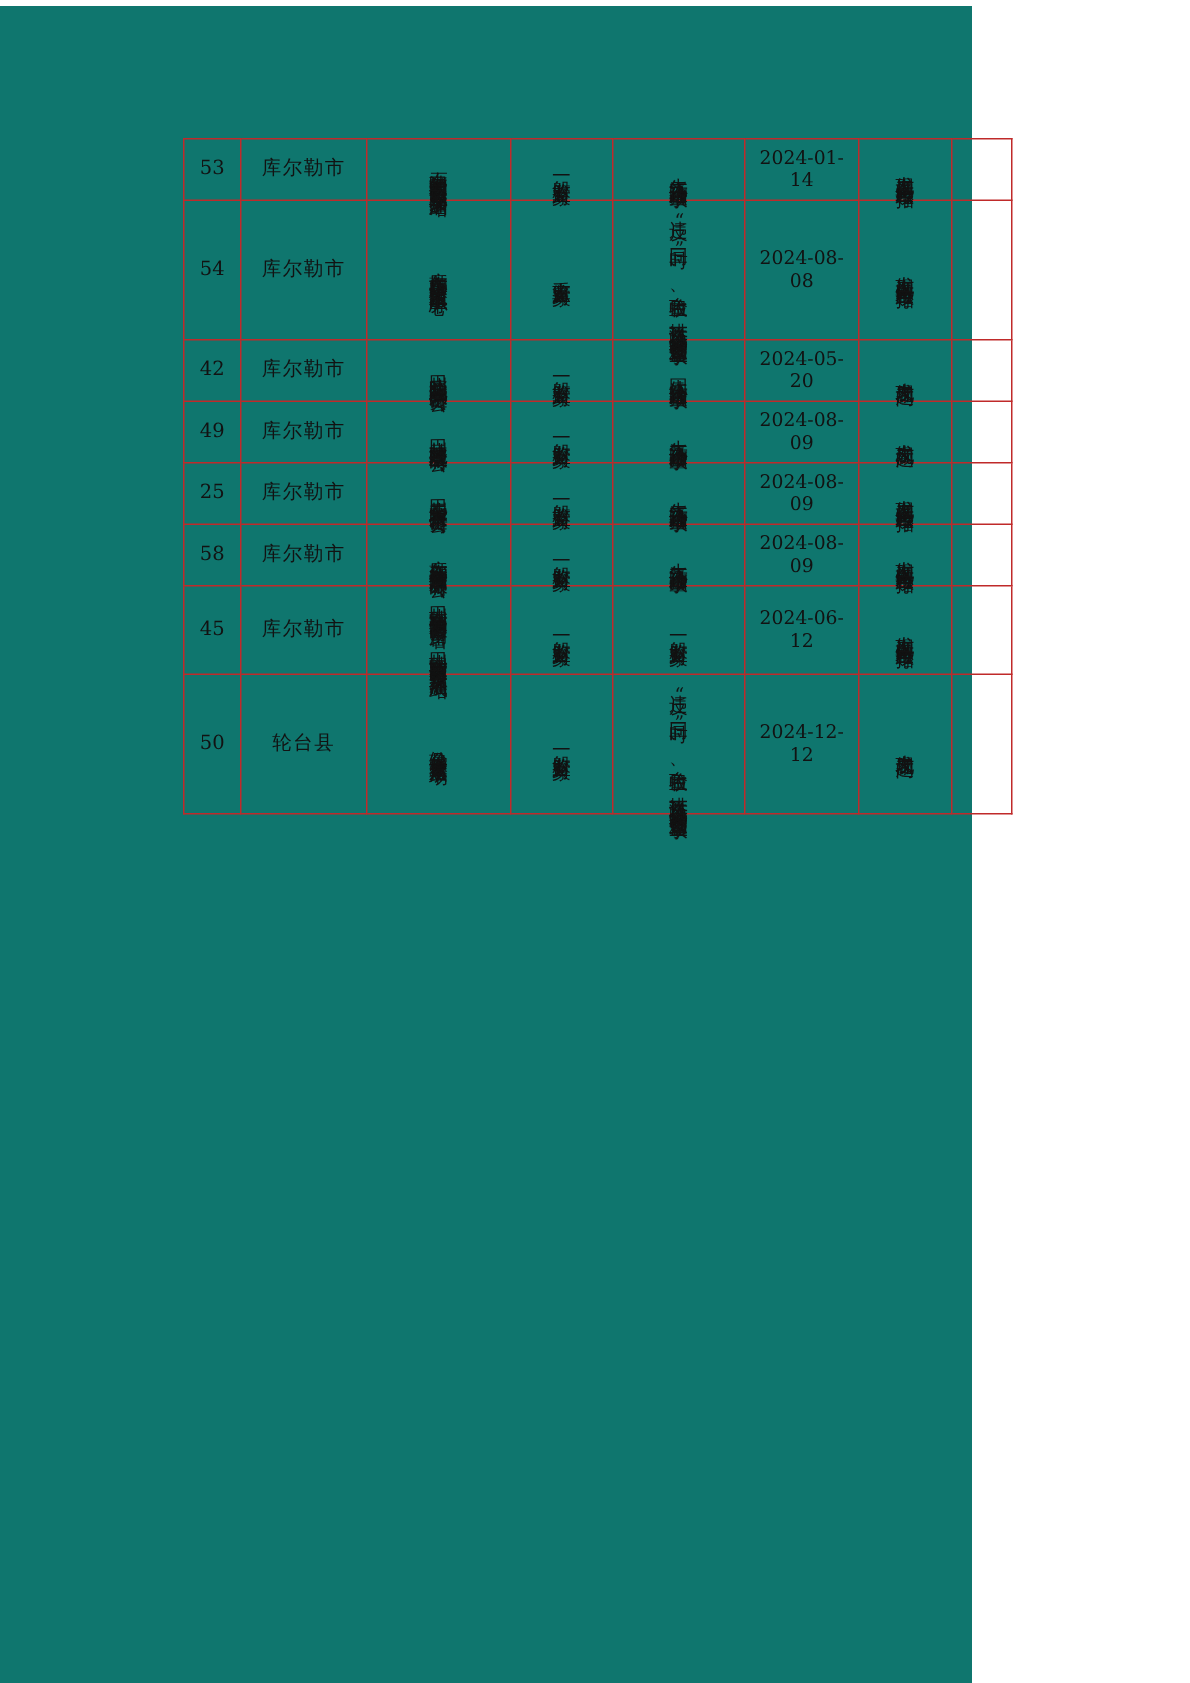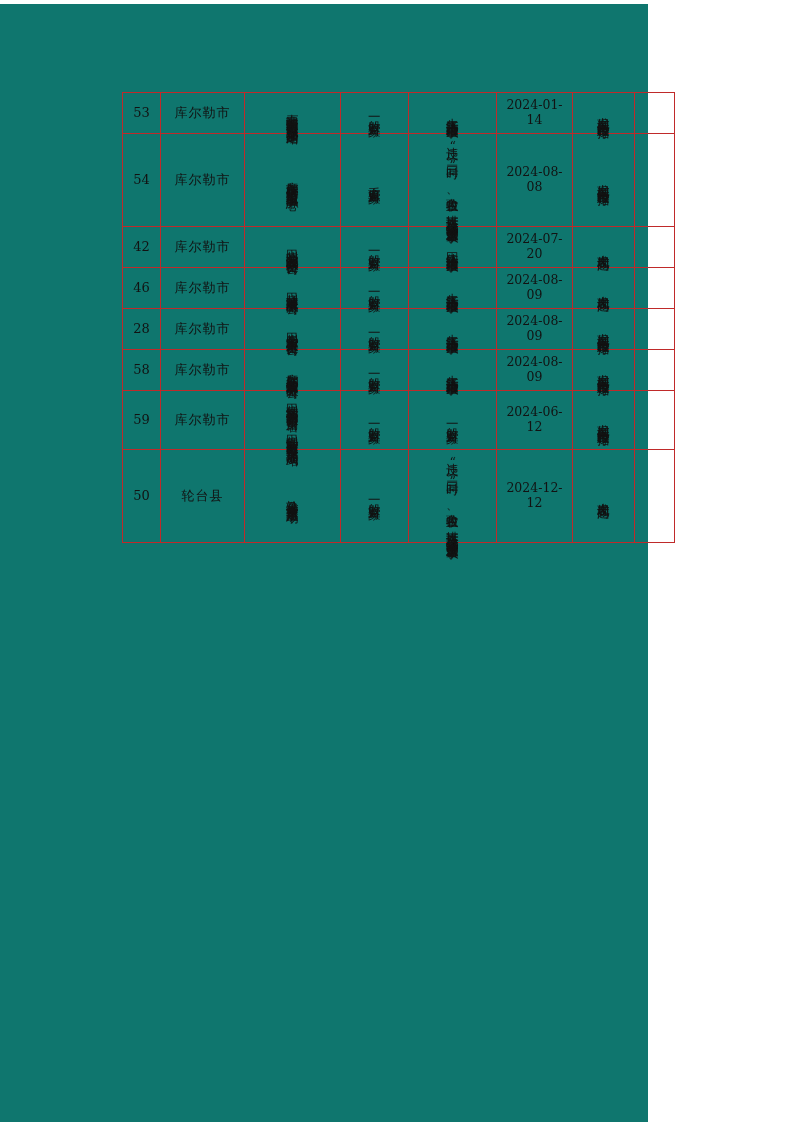--- a/index.html
+++ b/index.html
@@ -169,31 +169,31 @@
           <td>
               <div class="cell-v">
                 <span class="vtext">一般监管对象</span>
               </div>
             </td>
           <td>
               <div class="cell-v">
                 <span class="vtext">固体污染防治抽查事项</span>
               </div>
             </td>
-          <td><span class="date">2024-07-20</span></td>
+          <td><span class="date">2024-05-20</span></td>
           <td>
               <div class="cell-v">
                 <span class="vtext">未发现问题</span>
               </div>
             </td>
           <td class="blank"><span></span></td>
         </tr>
 
         <tr>
-          <td><span class="idx">46</span></td>
+          <td><span class="idx">49</span></td>
           <td><span class="area">库尔勒市</span></td>
           <td class="name-cell">
               <div class="cell-v">
                 <span class="vtext">巴州林建混凝土有限公司</span>
               </div>
             </td>
           <td>
               <div class="cell-v">
                 <span class="vtext">一般监管对象</span>
               </div>
@@ -206,21 +206,21 @@
           <td><span class="date">2024-08-09</span></td>
           <td>
               <div class="cell-v">
                 <span class="vtext">未发现问题</span>
               </div>
             </td>
           <td class="blank"><span></span></td>
         </tr>
 
         <tr>
-          <td><span class="idx">28</span></td>
+          <td><span class="idx">25</span></td>
           <td><span class="area">库尔勒市</span></td>
           <td class="name-cell">
               <div class="cell-v">
                 <span class="vtext">巴州秦华工贸有限责任公司</span>
               </div>
             </td>
           <td>
               <div class="cell-v">
                 <span class="vtext">一般监管对象</span>
               </div>
@@ -260,21 +260,21 @@
           <td><span class="date">2024-08-09</span></td>
           <td>
               <div class="cell-v">
                 <span class="vtext">发现问题做出行政指导</span>
               </div>
             </td>
           <td class="blank"><span></span></td>
         </tr>
 
         <tr>
-          <td><span class="idx">59</span></td>
+          <td><span class="idx">45</span></td>
           <td><span class="area">库尔勒市</span></td>
           <td class="name-cell">
               <div class="cell-v">
                 <span class="vtext" style="max-height:180px">巴州瑞富鑫石油销售有限公司（曾用名：巴州瑞富鑫商贸有限公司永安大道加油加气站）</span>
               </div>
             </td>
           <td>
               <div class="cell-v">
                 <span class="vtext">一般监管对象</span>
               </div>

